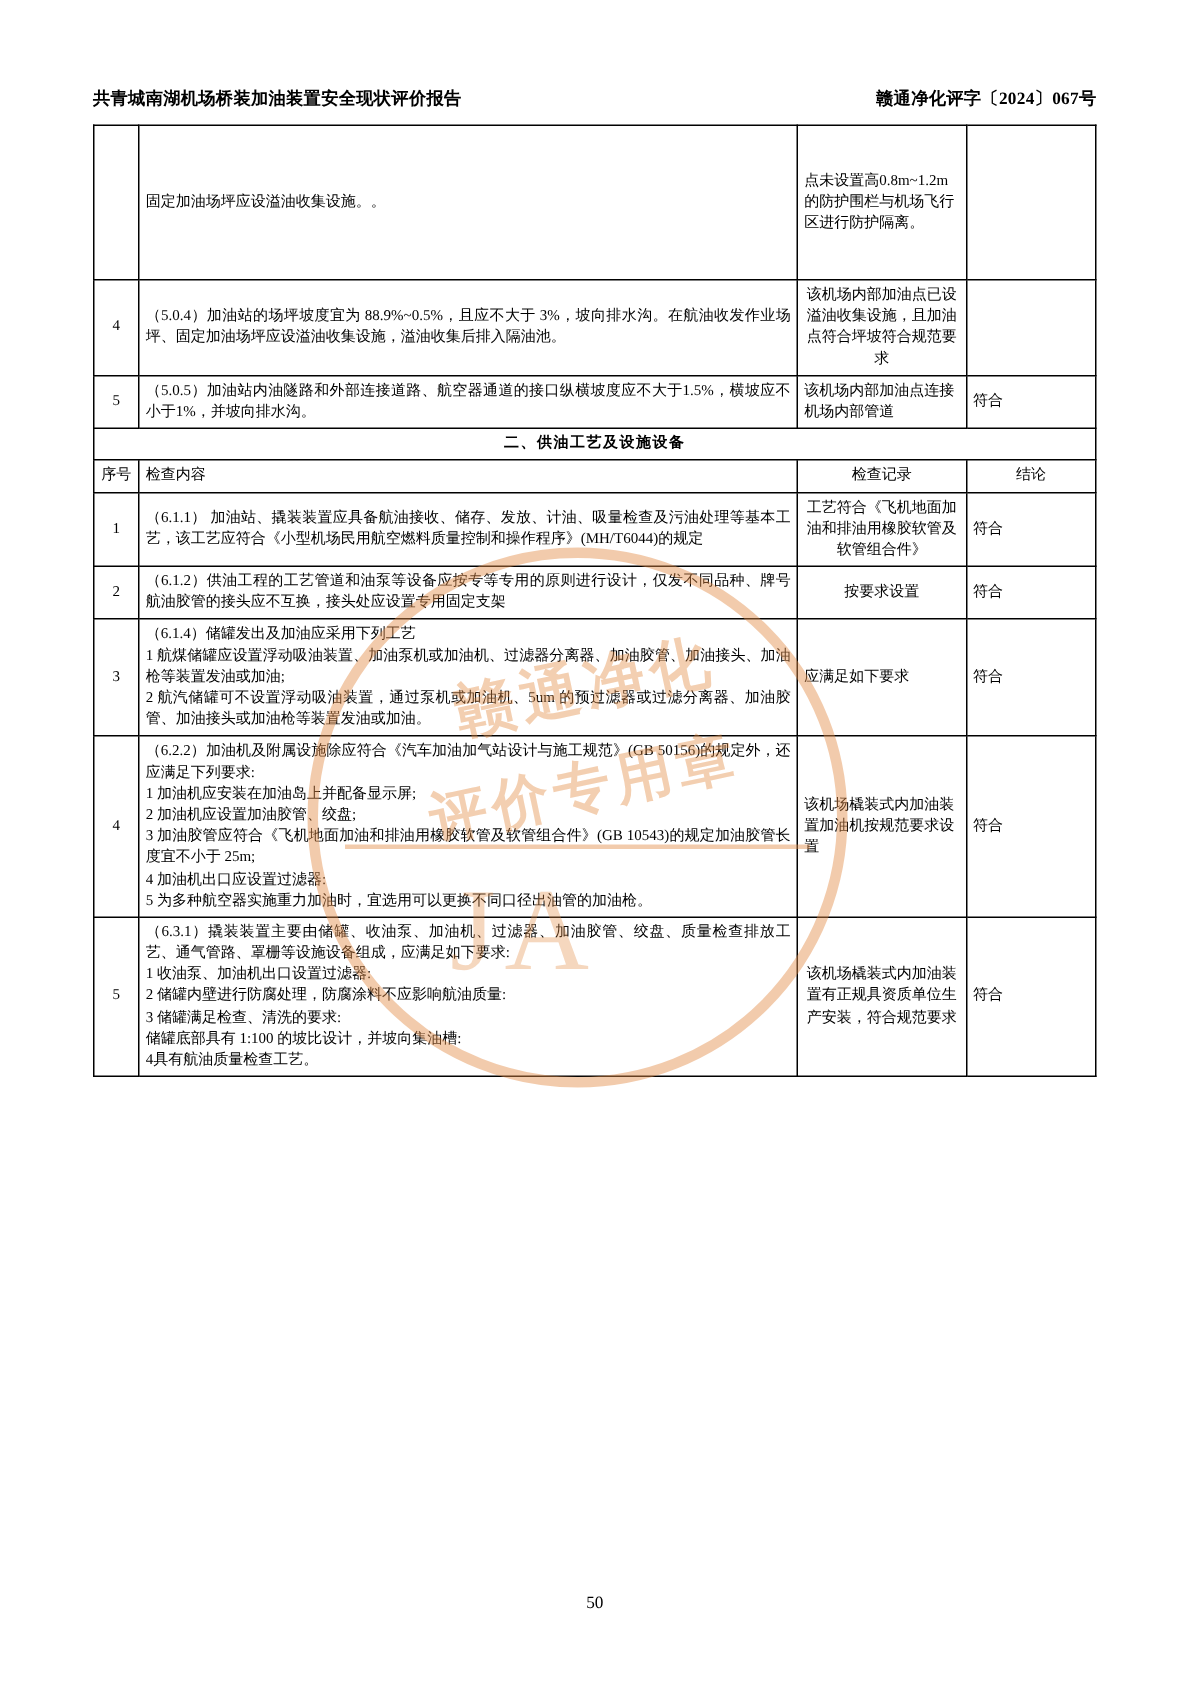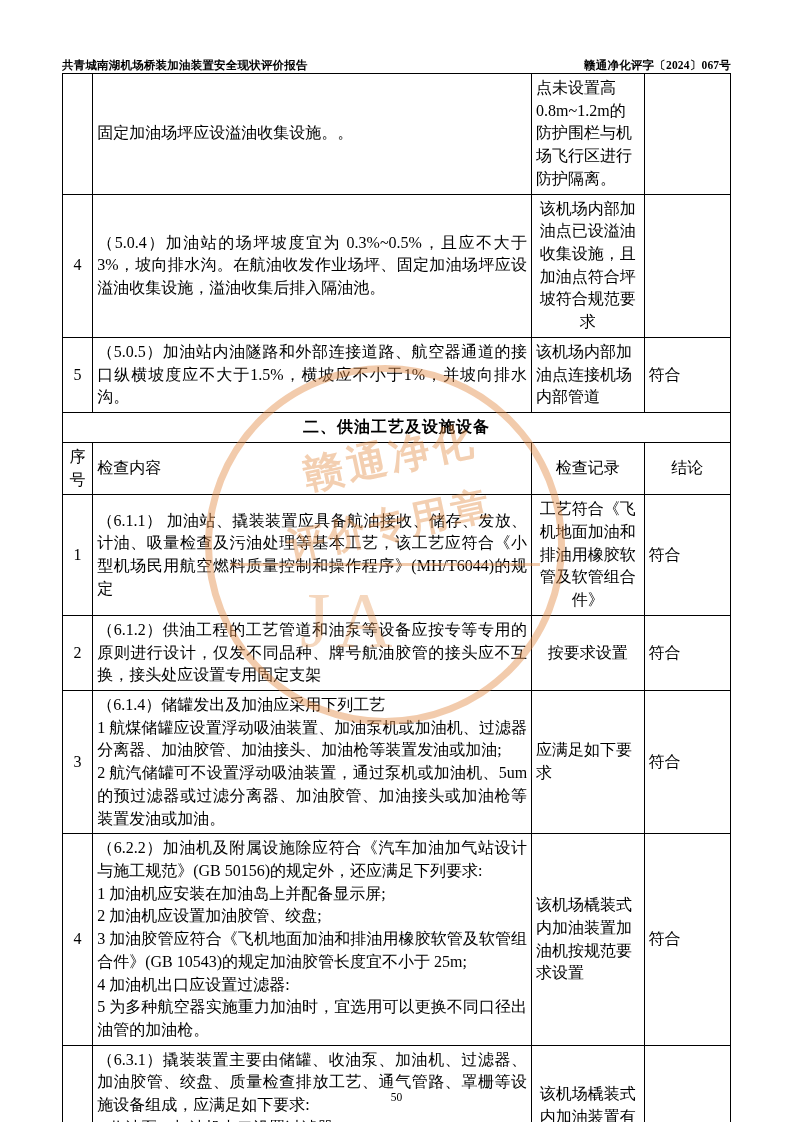--- a/index.html
+++ b/index.html
@@ -23,20 +23,21 @@
     padding: 58px 62px 0 62px;
   }
   
   .header {
     display: flex;
     justify-content: space-between;
     align-items: baseline;
     font-size: 11.5px;
     font-weight: bold;
     letter-spacing: .2px;
+    margin-bottom: 10px;
   }
   .header .left { white-space: nowrap; }
   .header .right { white-space: nowrap; padding-left: 32px; }
 
   
   .watermark {
     position: absolute;
     left: 0; top: 0;
     width: 793px; height: 1122px;
     pointer-events: none;
@@ -95,21 +96,21 @@
   table.doc {
     border-collapse: collapse;
     width: 669px;
     table-layout: fixed;
     position: relative;
     z-index: 2;
   }
   table.doc td, table.doc th {
     border: 1px solid #000;
     vertical-align: middle;
-    font-size: 16px;
+    font-size: 10px;
     line-height: 1.42;
     padding: 3px 4px;
     font-family: "Liberation Serif", "DejaVu Serif", serif;
   }
   td.num { width: 30px; text-align: center; }
   td.content { width: 437px; text-align: justify; }
   td.record { width: 112px; text-align: center; }
   td.concl  { width: 86px; }
 
   .section-title {
@@ -124,21 +125,20 @@
   }
   .first-row td { height: 96px; vertical-align: top; }
   .va-top { vertical-align: top; }
 
   .pagenum {
     position: absolute;
     left: 0; right: 0;
     top: 1063px;
     text-align: center;
     font-size: 11.5px;
-    margin-top: 28px;
   }
 </style>
 </head>
 <body>
 
 <div class="page">
 
   <div class="header">
     <div class="left">共青城南湖机场桥装加油装置安全现状评价报告</div>
     <div class="right">赣通净化评字〔2024〕067号</div>
@@ -163,21 +163,21 @@
 
       <tr class="first-row">
         <td class="num va-top"></td>
         <td class="content va-top">固定加油场坪应设溢油收集设施。。</td>
         <td class="record va-top" style="text-align:left">点未设置高0.8m~1.2m的防护围栏与机场飞行区进行防护隔离。</td>
         <td class="concl va-top"></td>
       </tr>
 
       <tr>
         <td class="num">4</td>
-        <td class="content">（5.0.4）加油站的场坪坡度宜为 0.3%~0.5%，且应不大于 3%，坡向排水沟。在航油收发作业场坪、固定加油场坪应设溢油收集设施，溢油收集后排入隔油池。</td>
+        <td class="content">（5.0.4）加油站的场坪坡度宜为 88.9%~0.5%，且应不大于 3%，坡向排水沟。在航油收发作业场坪、固定加油场坪应设溢油收集设施，溢油收集后排入隔油池。</td>
         <td class="record" style="text-align:center">该机场内部加油点已设溢油收集设施，且加油点符合坪坡符合规范要求</td>
         <td class="concl"></td>
       </tr>
 
       <tr>
         <td class="num">5</td>
         <td class="content">（5.0.5）加油站内油隧路和外部连接道路、航空器通道的接口纵横坡度应不大于1.5%，横坡应不小于1%，并坡向排水沟。</td>
         <td class="record" style="text-align:left">该机场内部加油点连接机场内部管道</td>
         <td class="concl">符合</td>
       </tr>

